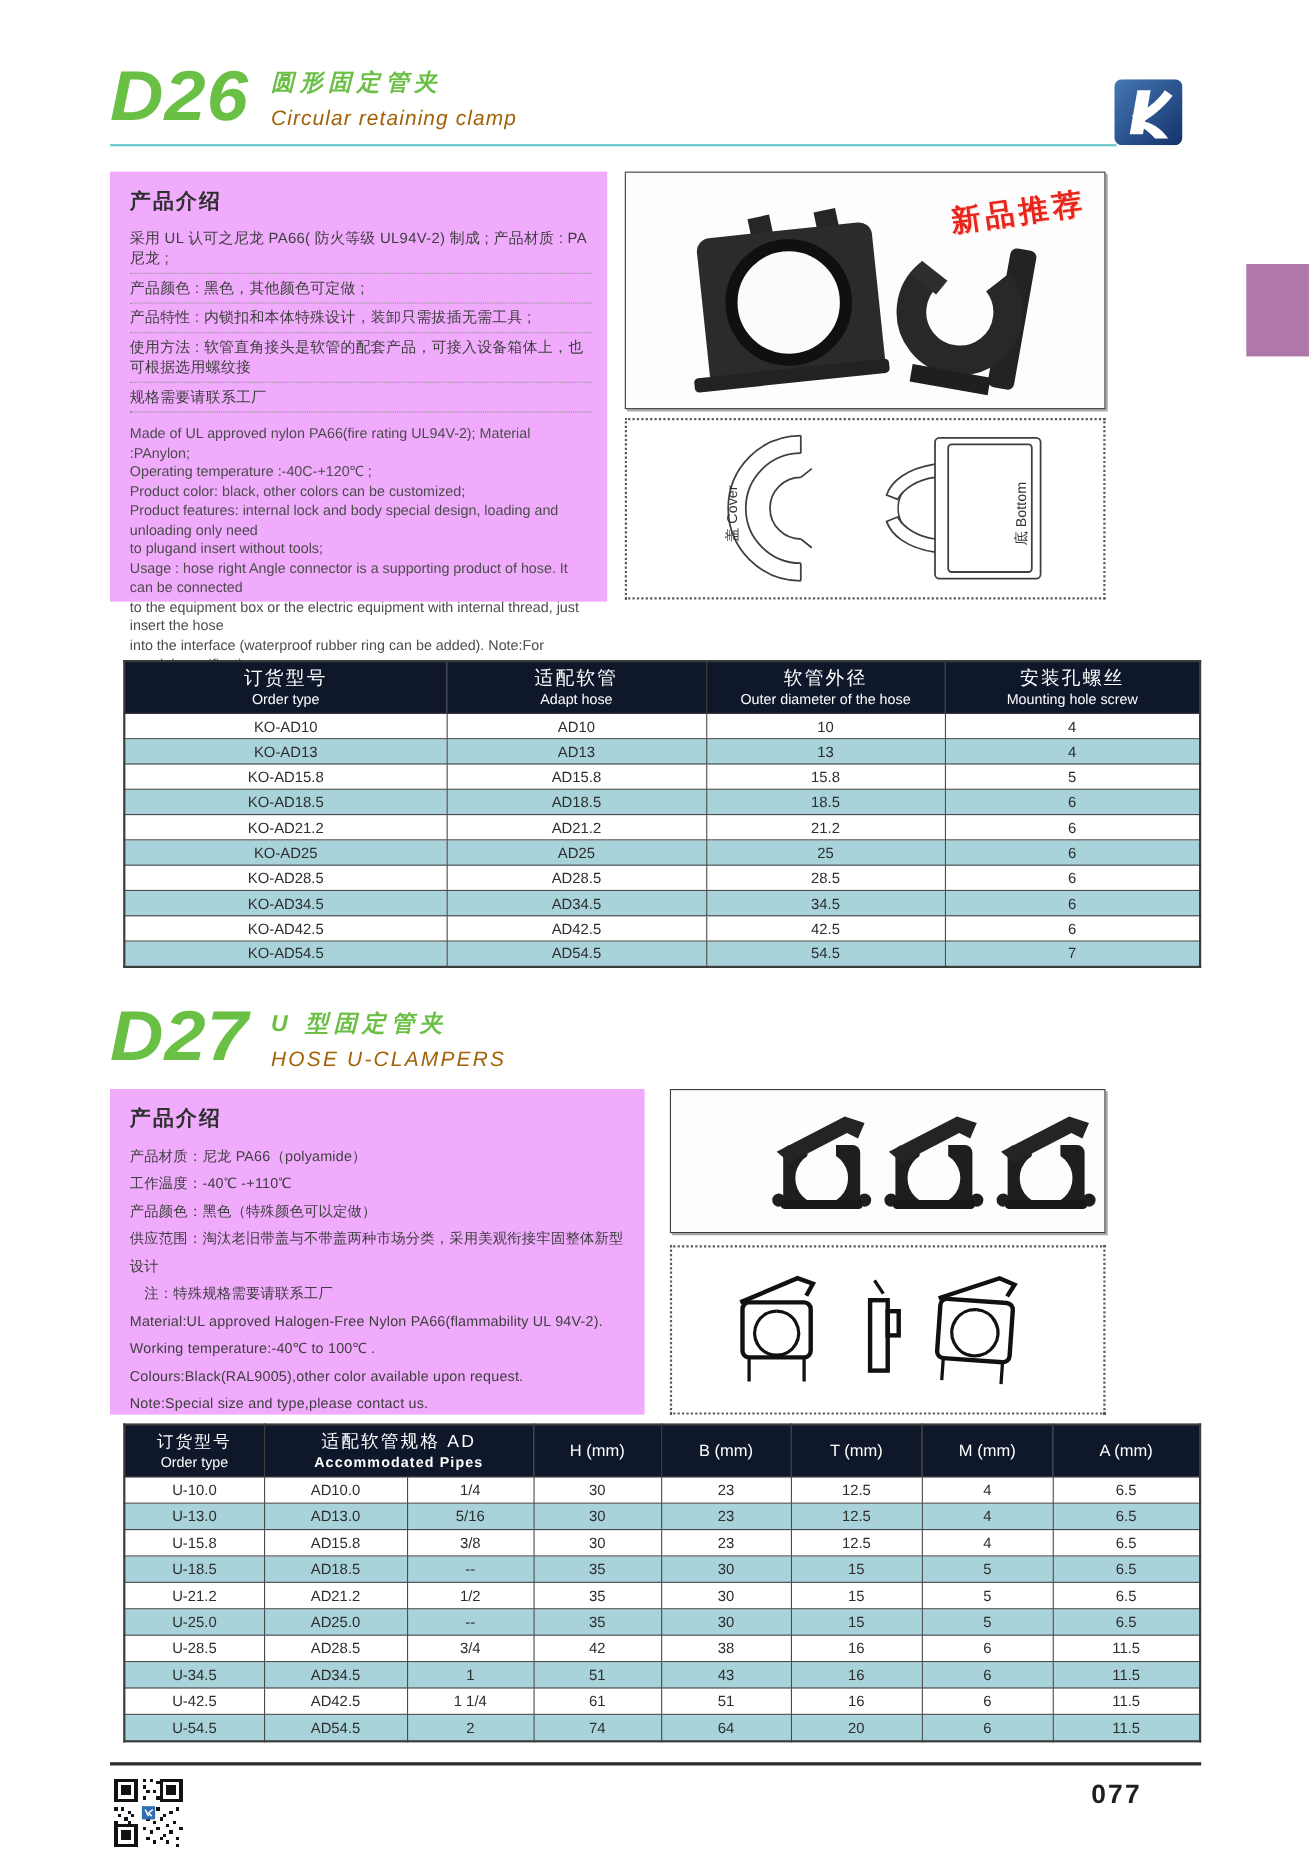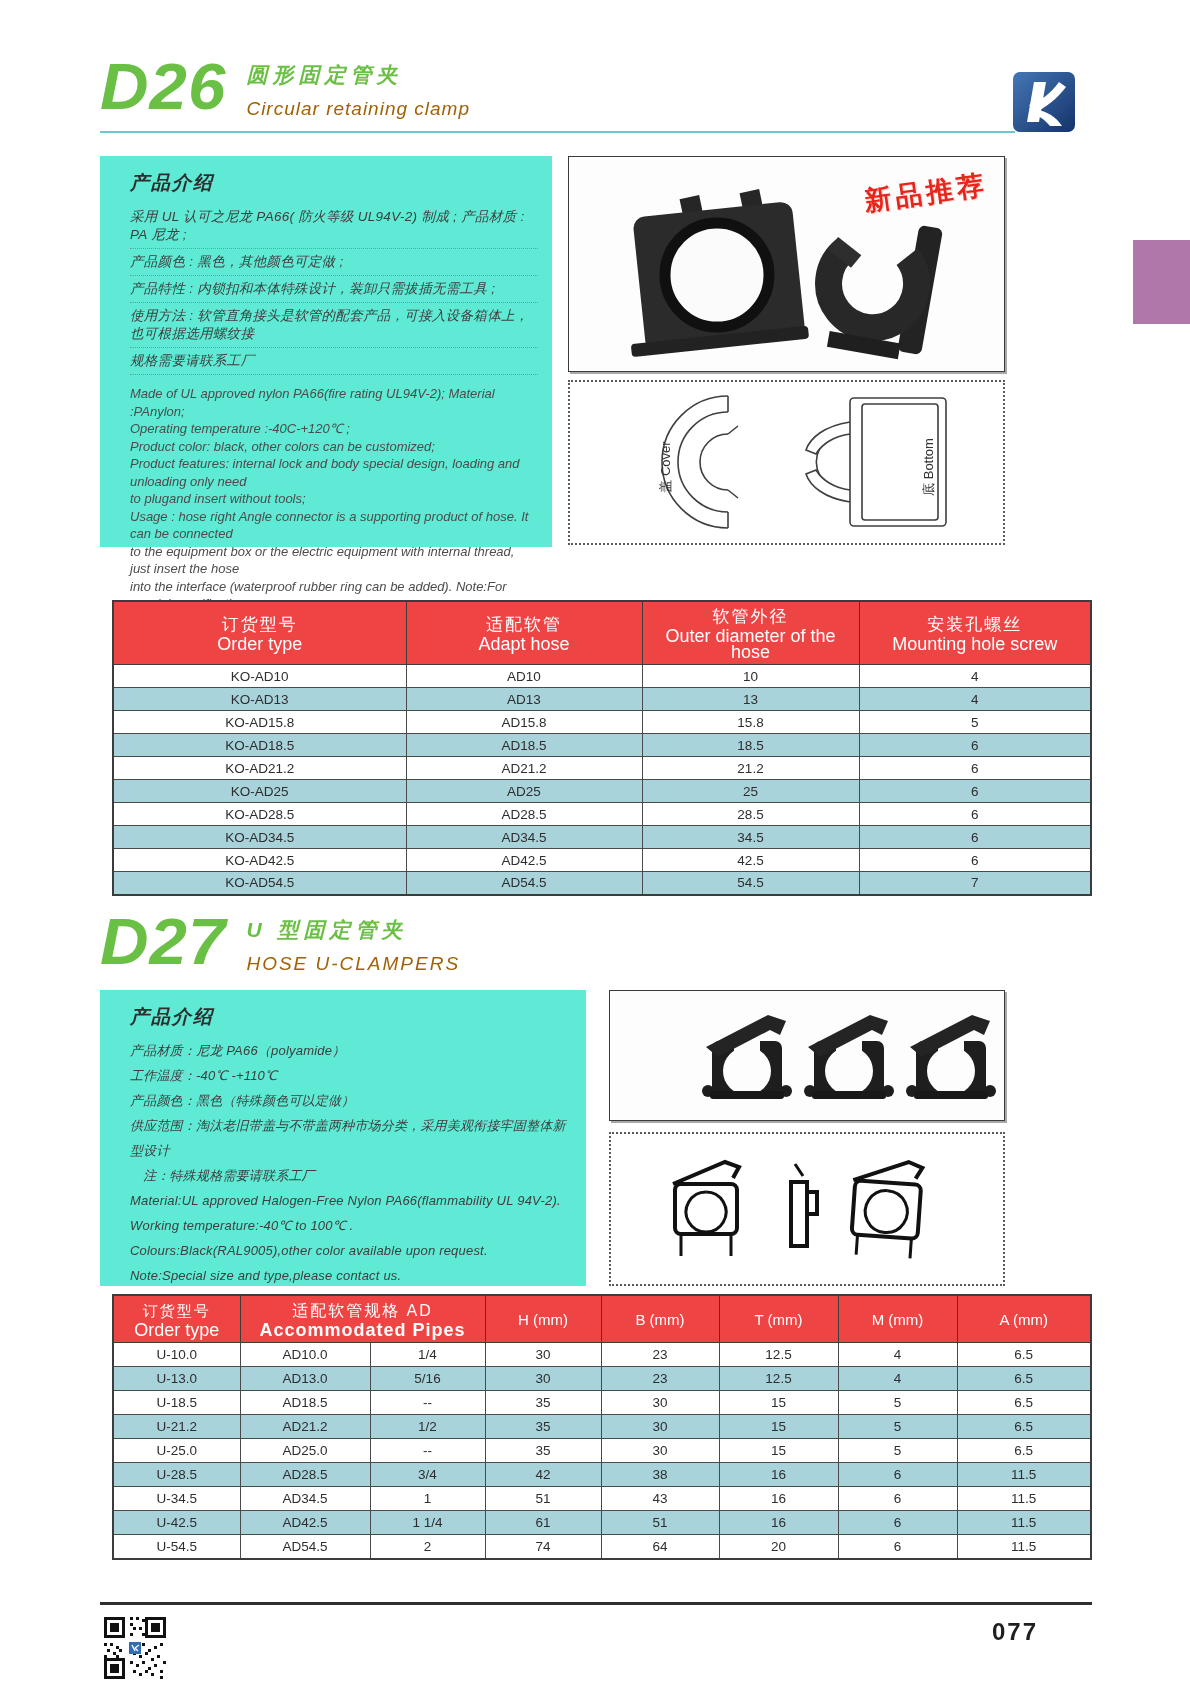--- a/index.html
+++ b/index.html
@@ -13,40 +13,40 @@
   .sec-title-zh { font-size:21px; font-weight:bold; color:#6abf45; letter-spacing:5px; }
   .sec-title-en { font-size:19px; color:#a16207; letter-spacing:1px; margin-top:9px; }
 
   .rule-cyan { position:absolute; left:100px; top:131px; width:915px; height:2px; background:#6cc8ce; }
 
   .logo { position:absolute; left:1013px; top:72px; }
 
   .purple-tab { position:absolute; left:1133px; top:240px; width:57px; height:84px; background:#b077ab; }
 
   
-  .intro-box { position:absolute; background:#5eead4; padding:14px 14px 10px 30px;font-style:italic; }
+  .intro-box { position:absolute; background:#f0abfc; padding:14px 14px 10px 18px; }
   .intro-title { font-size:19px; font-weight:bold; color:#2e2e2e; margin-bottom:8px; letter-spacing:2px; }
   .zh-line { font-size:13.5px; color:#3e3e3e; padding:4px 0 4px 0; border-bottom:1px dotted #8f8f8f; letter-spacing:0.3px; }
   .en-line { font-size:13px; color:#4c4c4c; line-height:17.5px; }
   .d26-en { margin-top:10px; }
   .d27-line { font-size:13px; color:#3e3e3e; line-height:25px; letter-spacing:0.2px; }
 
   
   .photo-box { position:absolute; background:#fdfdfd; border:1px solid #3a3a3a; box-shadow:2px 2px 0 #a8a8a8; }
   .dotted-box { position:absolute; background:#fff; border:2px dotted #5a5a5a; }
   .stamp { position:absolute; right:16px; top:18px; font-size:27px; font-weight:900; color:#e8251a; letter-spacing:4px; transform:rotate(-8deg); text-shadow:1px 1px 0 #ffd9d4; }
   .vlabel { position:absolute; font-size:13px; color:#333; transform:rotate(-90deg); white-space:nowrap; }
 
   
   table.spec { position:absolute; left:112px; width:978px; border-collapse:collapse; table-layout:fixed; background:#fff; border:2px solid #3c3c3c; }
-  table.spec th { background:#ef4444; color:#fff; font-weight:normal; border:1px solid #3c3c3c; padding:4px 2px; }
+  table.spec th { background:#0f172a; color:#fff; font-weight:normal; border:1px solid #3c3c3c; padding:4px 2px; }
   table.spec td { border:1px solid #4a4a4a; text-align:center; font-size:13.5px; color:#2e2e2e; padding:2px 2px; height:23px; }
   table.spec tbody tr:nth-child(even) td { background:#a9d3db; }
   .th-zh { font-size:17px; letter-spacing:2px; line-height:22px; }
-  .th-en { font-size:18px; line-height:16px; }
+  .th-en { font-size:13px; line-height:16px; }
   .th-measure { font-size:15px; }
   #table-d27 td { height:24px; }
 
   
   .footer-rule { position:absolute; left:100px; top:1602px; width:992px; height:3px; background:#2f2f2f; }
   .qr { position:absolute; left:100px; top:1613px; }
   .site { position:absolute; left:690px; top:1688px; width:330px; text-align:right; font-family:"Liberation Serif", serif; font-size:34px; color:#8fc9d2; letter-spacing:0.5px; }
   .pageno { position:absolute; left:992px; top:1618px; font-size:24px; font-weight:bold; color:#1f1f1f; letter-spacing:2px; }
 
   svg { display:block; }
@@ -343,20 +343,30 @@
           <td>U-13.0</td>
           <td>AD13.0</td>
           <td>5/16</td>
           <td>30</td>
           <td>23</td>
           <td>12.5</td>
           <td>4</td>
           <td>6.5</td>
         </tr>
         <tr>
+          <td>U-15.8</td>
+          <td>AD15.8</td>
+          <td>3/8</td>
+          <td>30</td>
+          <td>23</td>
+          <td>12.5</td>
+          <td>4</td>
+          <td>6.5</td>
+        </tr>
+        <tr>
           <td>U-18.5</td>
           <td>AD18.5</td>
           <td>--</td>
           <td>35</td>
           <td>30</td>
           <td>15</td>
           <td>5</td>
           <td>6.5</td>
         </tr>
         <tr>

